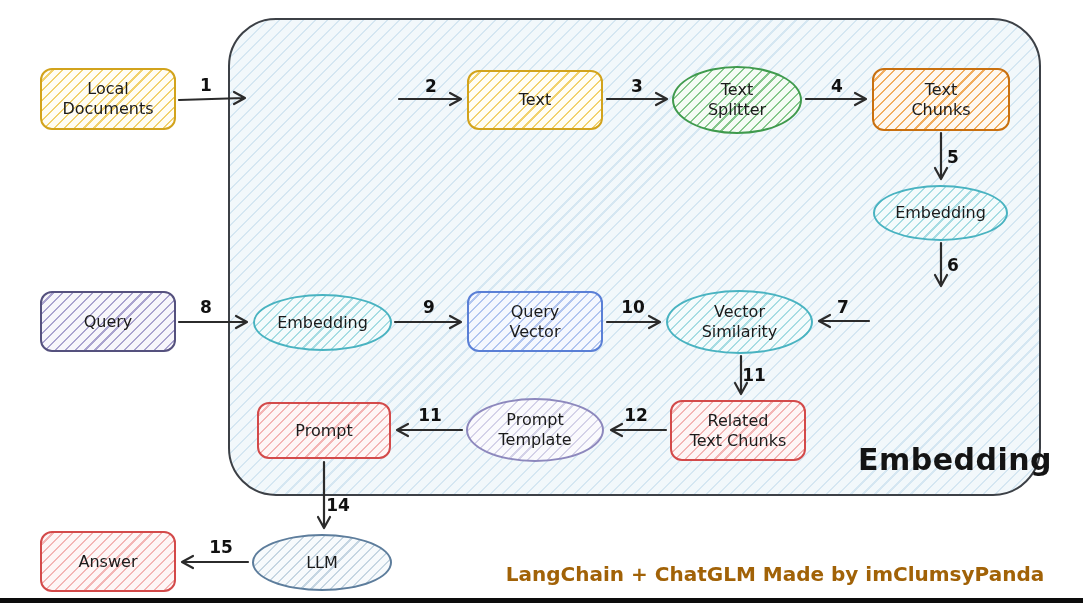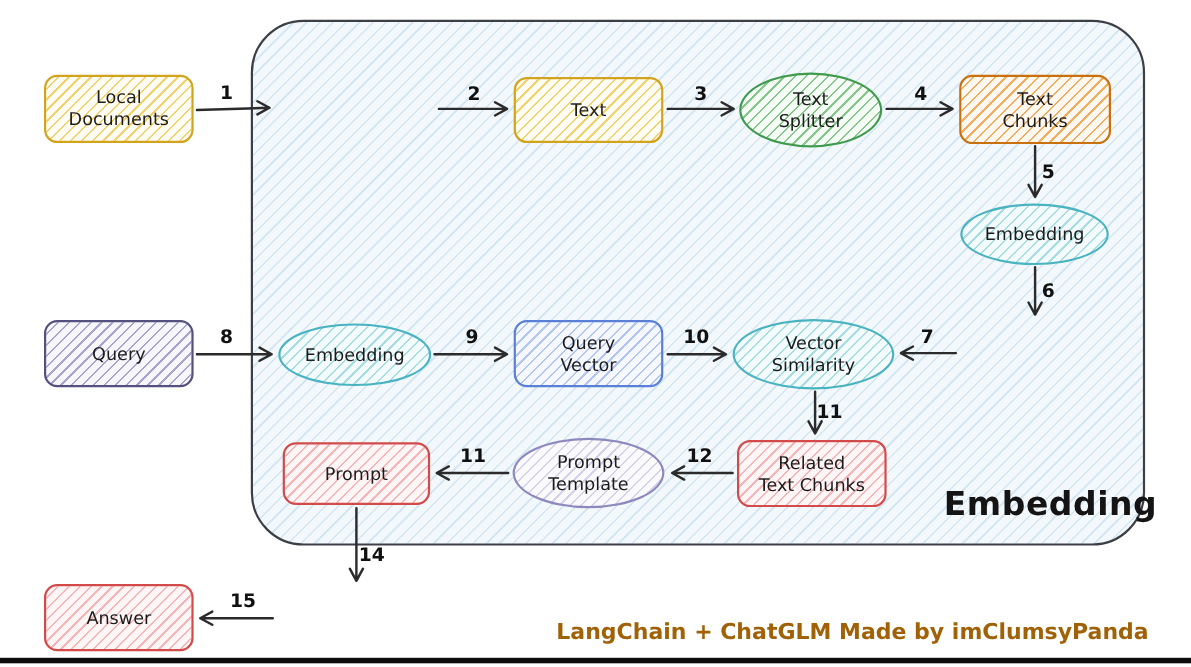--- a/index.html
+++ b/index.html
@@ -149,20 +149,23 @@
 Text Chunks</span>
   </div>
   <div class="node ellipse lavender" style="left:466px;top:398px;width:138px;height:64px">
     <span class="lbl">Prompt
 Template</span>
   </div>
   <div class="node rect red" style="left:257px;top:402px;width:134px;height:57px">
     <span class="lbl">Prompt</span>
   </div>
 
+  <div class="node ellipse slate" style="left:252px;top:534px;width:140px;height:57px">
+    <span class="lbl">LLM</span>
+  </div>
   <div class="node rect red" style="left:40px;top:531px;width:136px;height:61px">
     <span class="lbl">Answer</span>
   </div>
 
   <div class="caption">LangChain + ChatGLM Made by imClumsyPanda</div>
 
   <div class="bottom-bar"></div>
 
 </div>
 

